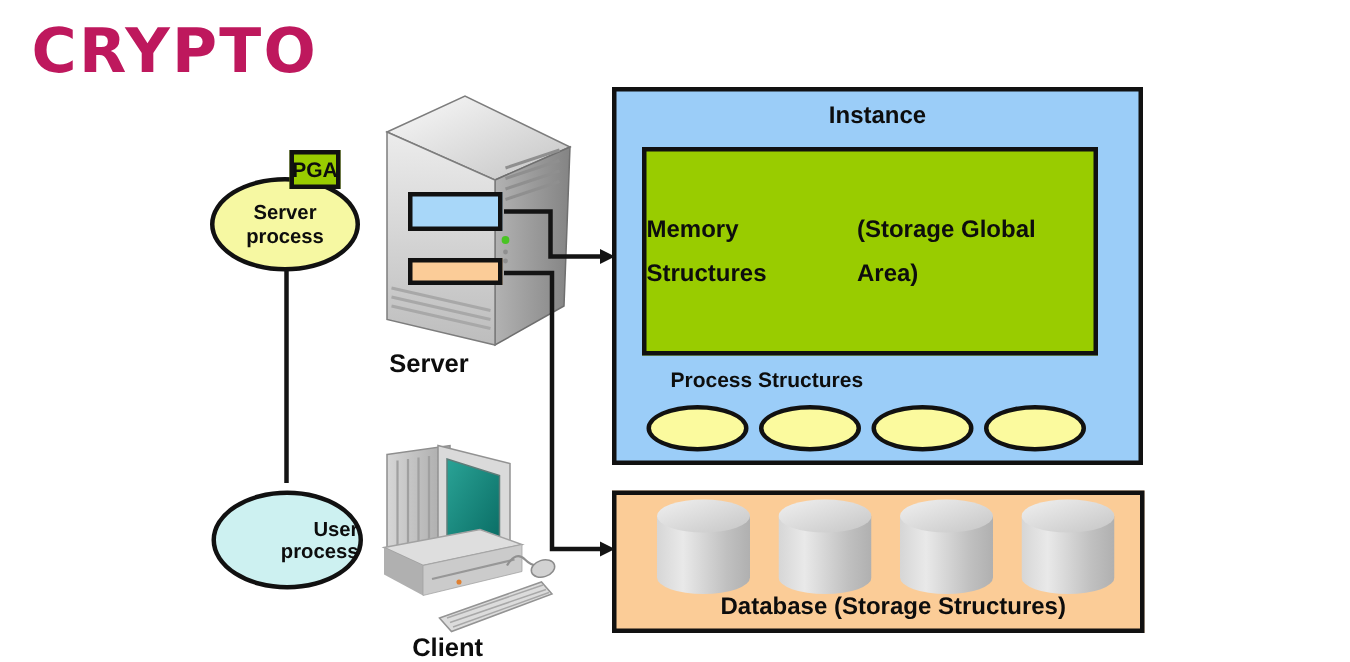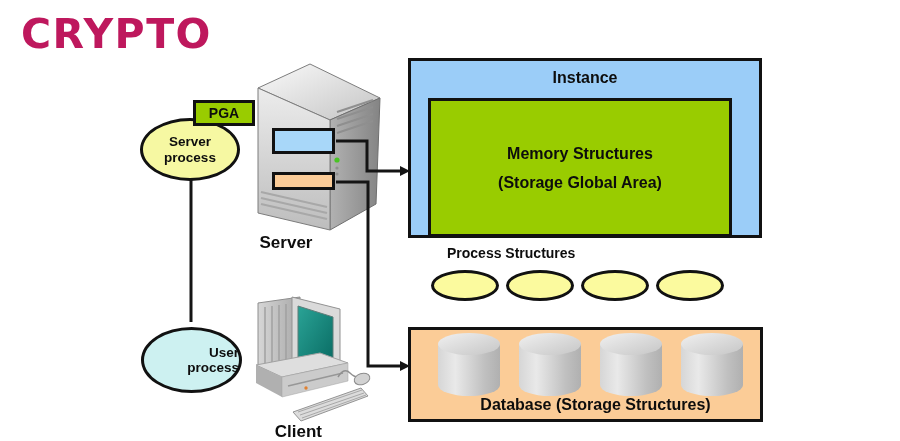--- a/index.html
+++ b/index.html
@@ -10,38 +10,38 @@
   .connectors{position:absolute;left:0;top:0;z-index:6;pointer-events:none;}
   .cline{fill:none;stroke:#141414;stroke-width:3;}
   .arrow{fill:#141414;stroke:none;}
 
   
   .ellipse{position:absolute;border:3px solid #111;border-radius:50%;box-sizing:border-box;
            display:flex;flex-direction:column;align-items:center;justify-content:center;
            font-weight:bold;font-size:13.5px;line-height:15.5px;z-index:4;}
   .server-process{left:140px;top:118px;width:100px;height:63px;background:#f6f8a2;}
   .user-process{left:141px;top:327px;width:101px;height:66px;background:#cdf1f1;align-items:flex-end;}
-  .pga{position:absolute;left:193px;top:100px;width:62px;height:26px;background:#99cc00;
+  .pga{position:absolute;left:193px;top:100px;width:34px;height:26px;background:#99cc00;
        border:3px solid #111;box-sizing:border-box;display:flex;align-items:center;justify-content:center;
        font-weight:bold;font-size:14px;z-index:5;}
 
   .hw-icon{position:absolute;z-index:2;}
   .slot{position:absolute;box-sizing:border-box;border:3px solid #111;z-index:3;}
   .slot-blue{left:272px;top:128px;width:63px;height:26px;background:#a8d7f9;}
   .slot-orange{left:272px;top:172px;width:63px;height:18px;background:#fbcc98;}
   .node-label{position:absolute;font-weight:bold;font-size:17px;z-index:4;}
   .server-label{left:251px;top:233px;width:70px;text-align:center;}
   .client-label{left:254px;top:422px;width:68px;text-align:right;}
 
   
-  .instance-box{position:absolute;left:408px;top:58px;width:354px;height:180px;background:#9bcdf8;
+  .instance-box{position:absolute;left:408px;top:58px;width:354px;height:252px;background:#9bcdf8;
                 border:3px solid #111;box-sizing:border-box;z-index:3;}
   .instance-title{position:absolute;left:0;right:0;top:8px;text-align:center;font-weight:bold;font-size:16px;}
   .memory-box{position:absolute;left:17px;top:37px;width:304px;height:139px;background:#99cc00;
-              border:3px solid #111;box-sizing:border-box;display:flex;flex-direction:column;
+              border:3px solid #111;box-sizing:border-box;display:flex;
               align-items:center;justify-content:center;font-weight:bold;font-size:16px;line-height:29px;}
   .proc-label{position:absolute;left:36px;top:184px;font-weight:bold;font-size:14px;}
   .proc-row{position:absolute;left:20px;top:209px;display:flex;gap:7px;}
   .proc-ellipse{width:68px;height:31px;border-radius:50%;border:3px solid #111;
                 box-sizing:border-box;background:#fbfa9e;}
 
   
   .db-box{position:absolute;left:408px;top:327px;width:355px;height:95px;background:#fbcc97;
           border:3px solid #111;box-sizing:border-box;z-index:3;}
   .db-cyl-row{position:absolute;left:27px;top:2px;display:flex;gap:19px;}

